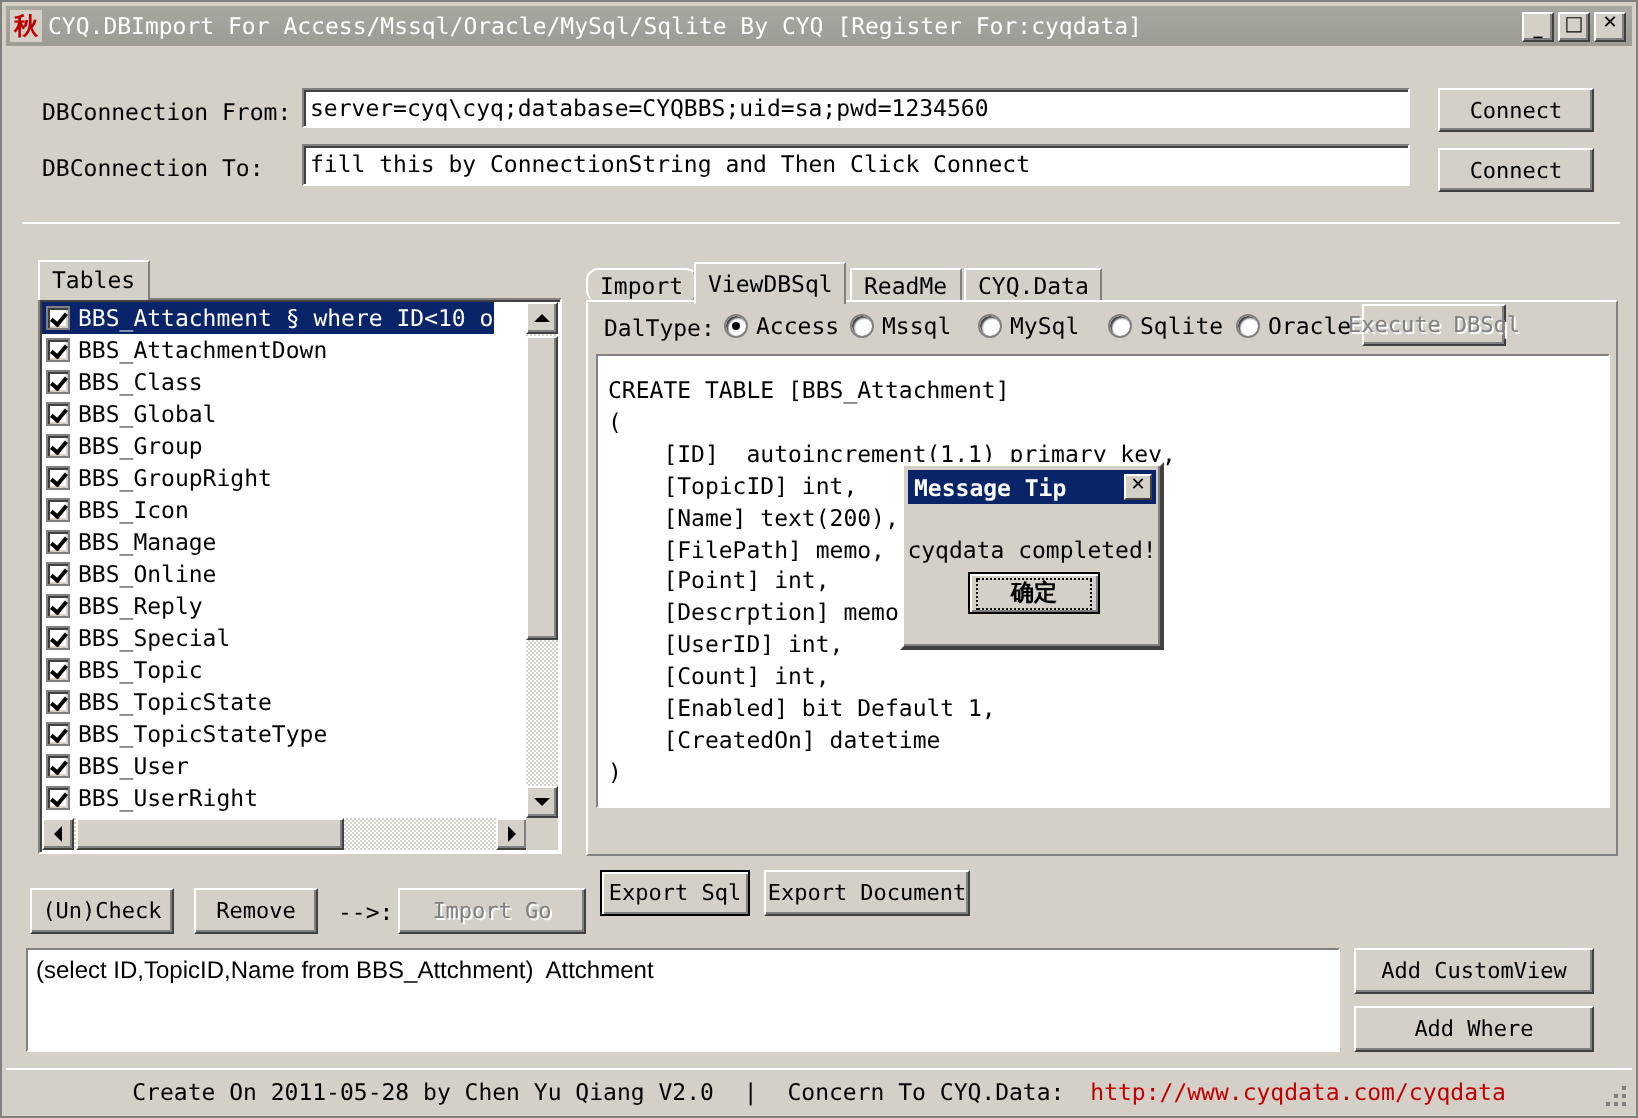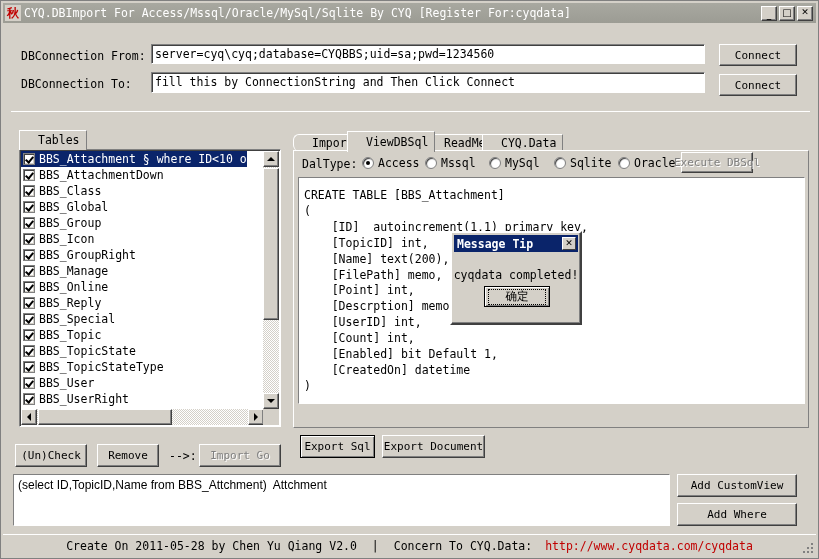--- a/index.html
+++ b/index.html
@@ -124,21 +124,21 @@
   .row-label { position: absolute; }
   .conn-input { position: absolute; }
   .tab {
     display: inline-block;
     background: #d4d0c8;
     border-top: 1px solid #ffffff;
     border-left: 1px solid #ffffff;
     border-right: 1px solid #808080;
     font-family: "DejaVu Sans Mono", monospace;
     font-size: 11.5px;
-    padding: 2px 6px 3px 18px;
+    padding: 2px 6px 3px 6px;
     box-sizing: border-box;
     position: relative;
     color: #000;
     white-space: nowrap;
   }
   .tab.active { z-index: 3; }
 
   .listbox {
     position: absolute;
     background: #ffffff;
@@ -323,20 +323,21 @@
   }
   .dlg-ok {
     position: absolute;
     left: 32px; bottom: 16px;
     width: 66px; height: 21px;
     background: #d4d0c8;
     border: 1px solid #000000;
     box-shadow: inset 1px 1px 0 #ffffff, inset -1px -1px 0 #808080;
     display: flex; align-items: center; justify-content: center;
     box-sizing: border-box;
+    font-weight: bold;
   }
   .dlg-ok-inner {
     border: 1px dotted #000000;
     width: 56px; height: 14px;
     display: flex; align-items: center; justify-content: center;
     font-family: "DejaVu Sans", sans-serif;
     font-size: 11.5px;
     color: #000;
   }
 
@@ -433,25 +434,25 @@
           <div class="list-item">
             <span class="cbx"></span>
             <span>BBS_Global</span>
           </div>
           <div class="list-item">
             <span class="cbx"></span>
             <span>BBS_Group</span>
           </div>
           <div class="list-item">
             <span class="cbx"></span>
+            <span>BBS_GroupRight</span>
+          </div>
+          <div class="list-item">
+            <span class="cbx"></span>
             <span>BBS_Icon</span>
-          </div>
-          <div class="list-item">
-            <span class="cbx"></span>
-            <span>BBS_GroupRight</span>
           </div>
           <div class="list-item">
             <span class="cbx"></span>
             <span>BBS_Manage</span>
           </div>
           <div class="list-item">
             <span class="cbx"></span>
             <span>BBS_Online</span>
           </div>
           <div class="list-item">
@@ -505,21 +506,21 @@
       <div class="sb-btn" style="position:absolute; right:0; top:0;">
           <span class="arrow right"></span>
         </div>
     </div>
     <div style="position:absolute; right:1px; bottom:1px; width:16px; height:16px; background:#d4d0c8;"></div>
   </div>
 
   <div class="btn" style="position:absolute; left:14px; top:443px; width:72px; height:23px;">(Un)Check</div>
   <div class="btn" style="position:absolute; left:96px; top:443px; width:62px; height:23px;">Remove</div>
   <div class="lbl" style="position:absolute; left:168px; top:448px;">--&gt;:</div>
-  <div class="btn disabled" style="position:absolute; left:198px; top:443px; width:82px; height:23px;">Import Go</div>
+  <div class="btn disabled" style="position:absolute; left:198px; top:443px; width:94px; height:23px;">Import Go</div>
 
   <div style="position:absolute; left:292px; top:130px; width:516px; height:20px;">
     <div class="tab" style="position:absolute; left:0; top:3px; height:17px; padding-top:1px;border-radius:6px;">Import</div>
     <div class="tab active" style="position:absolute; left:54px; top:0px; height:21px; border-top:1px solid #ffffff; padding-top:3px; background:#d4d0c8;">ViewDBSql</div>
     <div class="tab" style="position:absolute; left:132px; top:3px; height:17px; padding-top:1px;">ReadMe</div>
     <div class="tab" style="position:absolute; left:189px; top:3px; height:17px; padding-top:1px;">CYQ.Data</div>
   </div>
 
   <div style="position:absolute; left:292px; top:149px; width:516px; height:278px; background:#d4d0c8; border-top:1px solid #ffffff; border-left:1px solid #ffffff; border-right:1px solid #808080; border-bottom:1px solid #808080; box-sizing:border-box;"></div>
 

